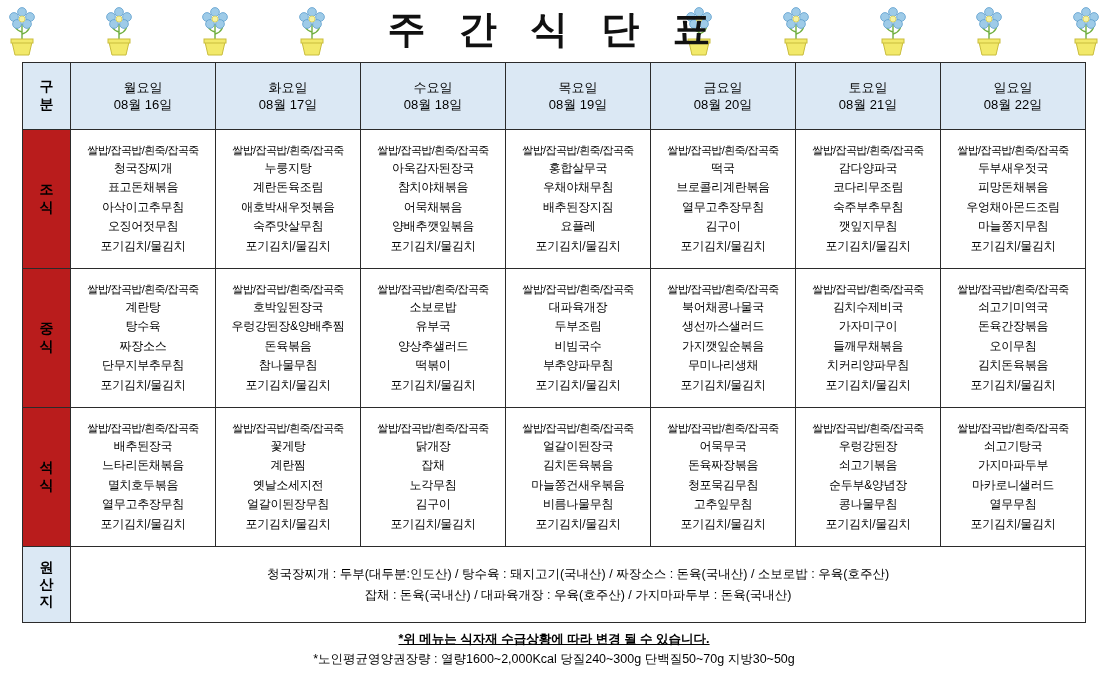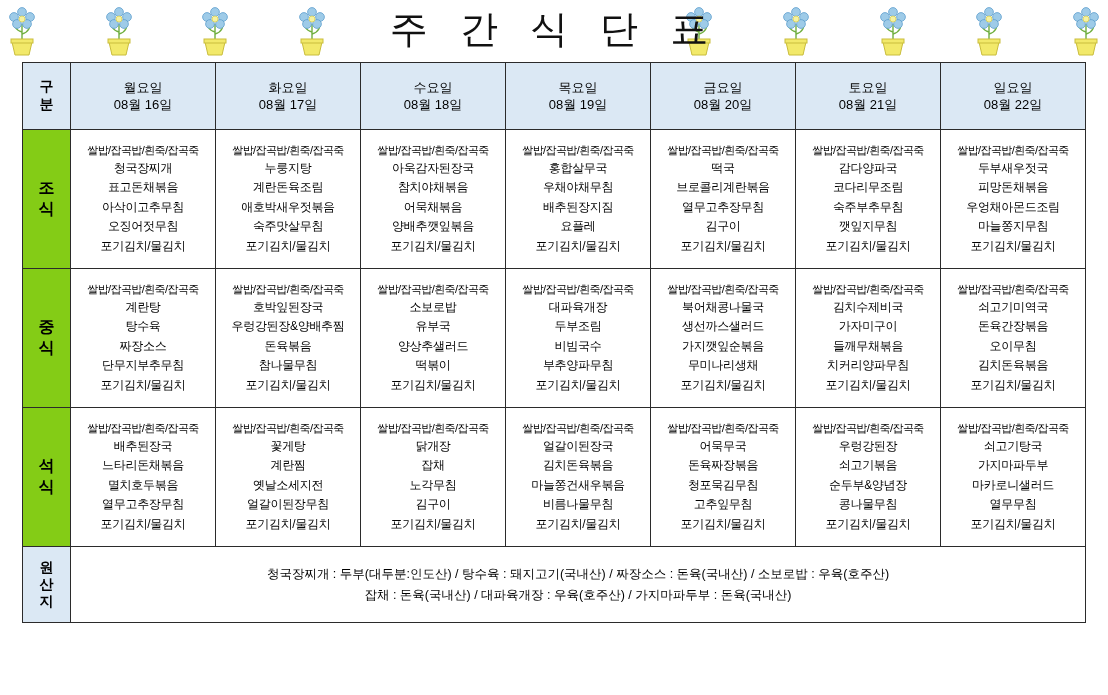--- a/index.html
+++ b/index.html
@@ -26,21 +26,21 @@
   .header {
     position: relative;
     height: 62px;
   }
   .title {
     position: absolute;
     left: 0; right: 0; top: 4px;
     text-align: center;
     font-family: "DejaVu Sans", sans-serif;
     font-size: 38px;
-    font-weight: normal;
+    font-weight: bold;
     letter-spacing: 10px;
     color: #111;
   }
   .flowers {
     position: absolute;
     left: 0; right: 0; top: 2px;
     height: 56px;
     pointer-events: none;
   }
   .flower {
@@ -71,22 +71,22 @@
   }
   th.head .d1 { display:block; line-height: 17px; text-align: center; }
   th.head .d2 { display:block; line-height: 17px; }
   th.corner {
     background: #dbe8f4;
     font-size: 14px;
     font-weight: bold;
     width: 48px;
   }
   td.meallabel {
-    background: #84cc16;
-    font-size: 16px;
+    background: #b91c1c;
+    font-size: 14px;
     font-weight: bold;
     width: 48px;
   }
   td.cell {
     padding: 3px 1px 4px 1px;
     line-height: 19.5px;
     font-size: 12px;
   }
   td.cell .rice {
     font-size: 11px;
@@ -523,15 +523,17 @@
 지</td>
         <td class="origin-body" colspan="7" id="origin-body">
             <span class="line">청국장찌개 : 두부(대두분:인도산) / 탕수육 : 돼지고기(국내산) / 짜장소스 : 돈육(국내산) / 소보로밥 : 우육(호주산)</span>
             <span class="line">잡채 : 돈육(국내산) / 대파육개장 : 우육(호주산) / 가지마파두부 : 돈육(국내산)</span>
           </td>
       </tr>
     </tbody>
   </table>
 
   <div class="footer">
+    <div class="note1">*위 메뉴는 식자재 수급상황에 따라 변경 될 수 있습니다.</div>
+    <div class="note2">*노인평균영양권장량 : 열량1600~2,000Kcal 당질240~300g 단백질50~70g 지방30~50g</div>
   </div>
 
 </div>
 
 </body></html>

